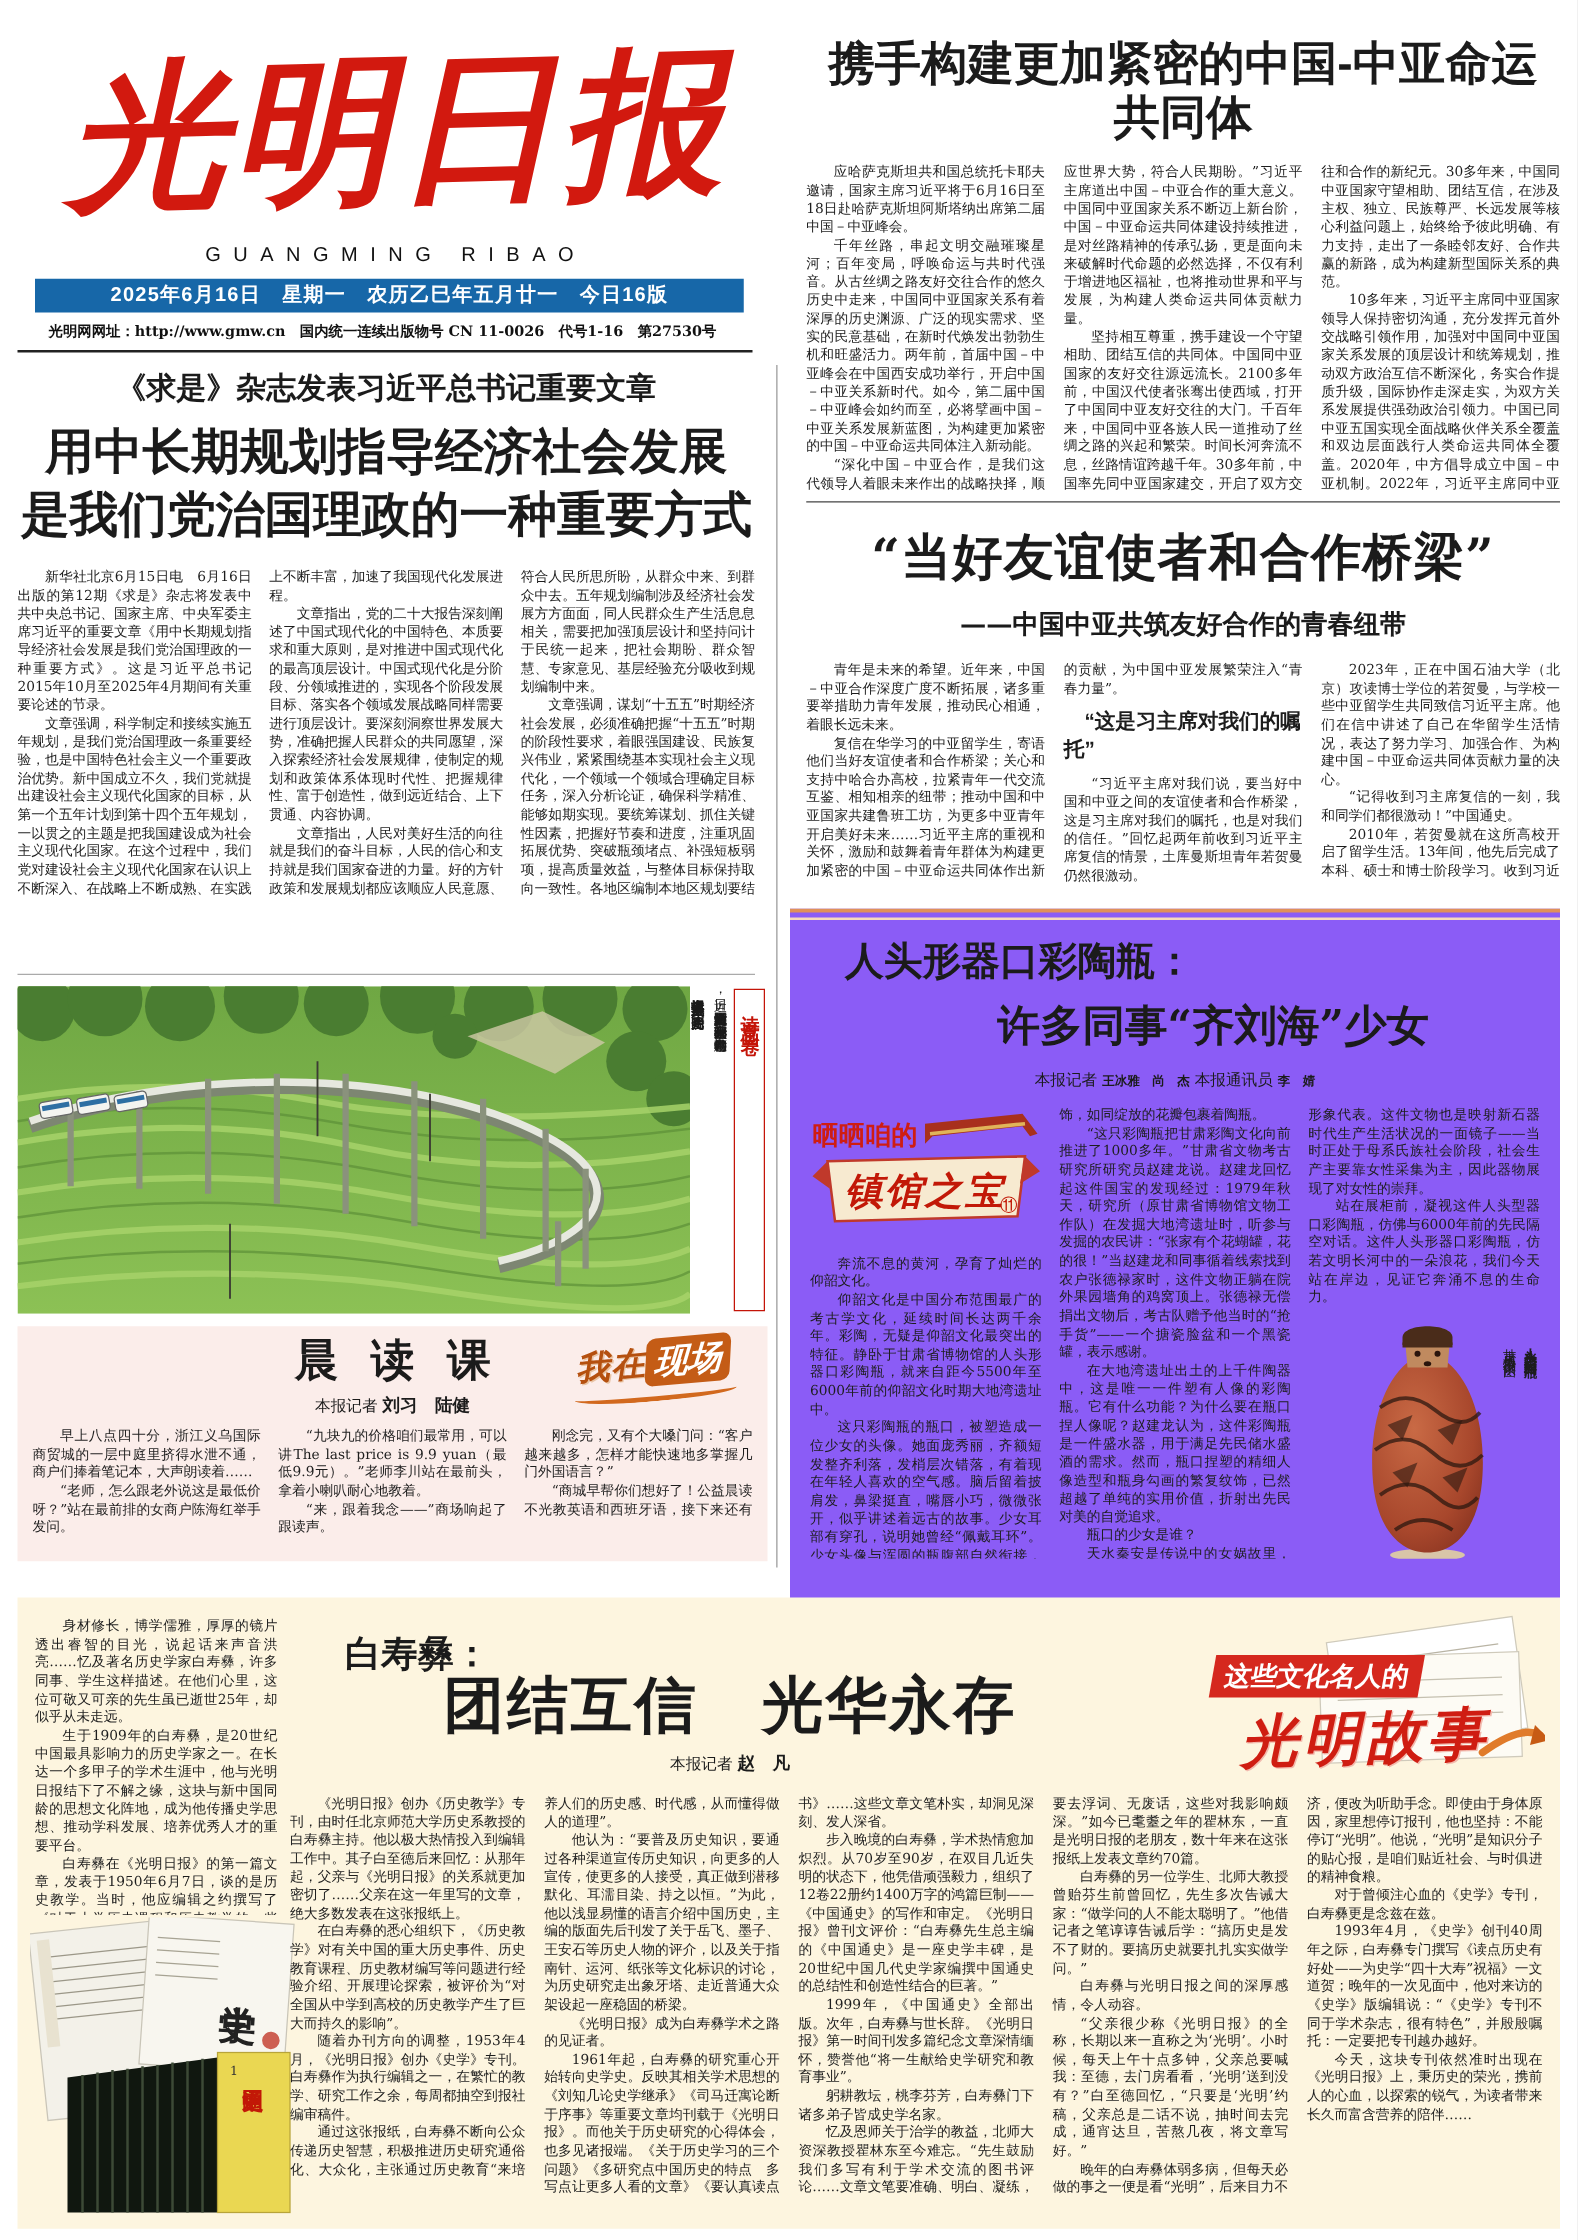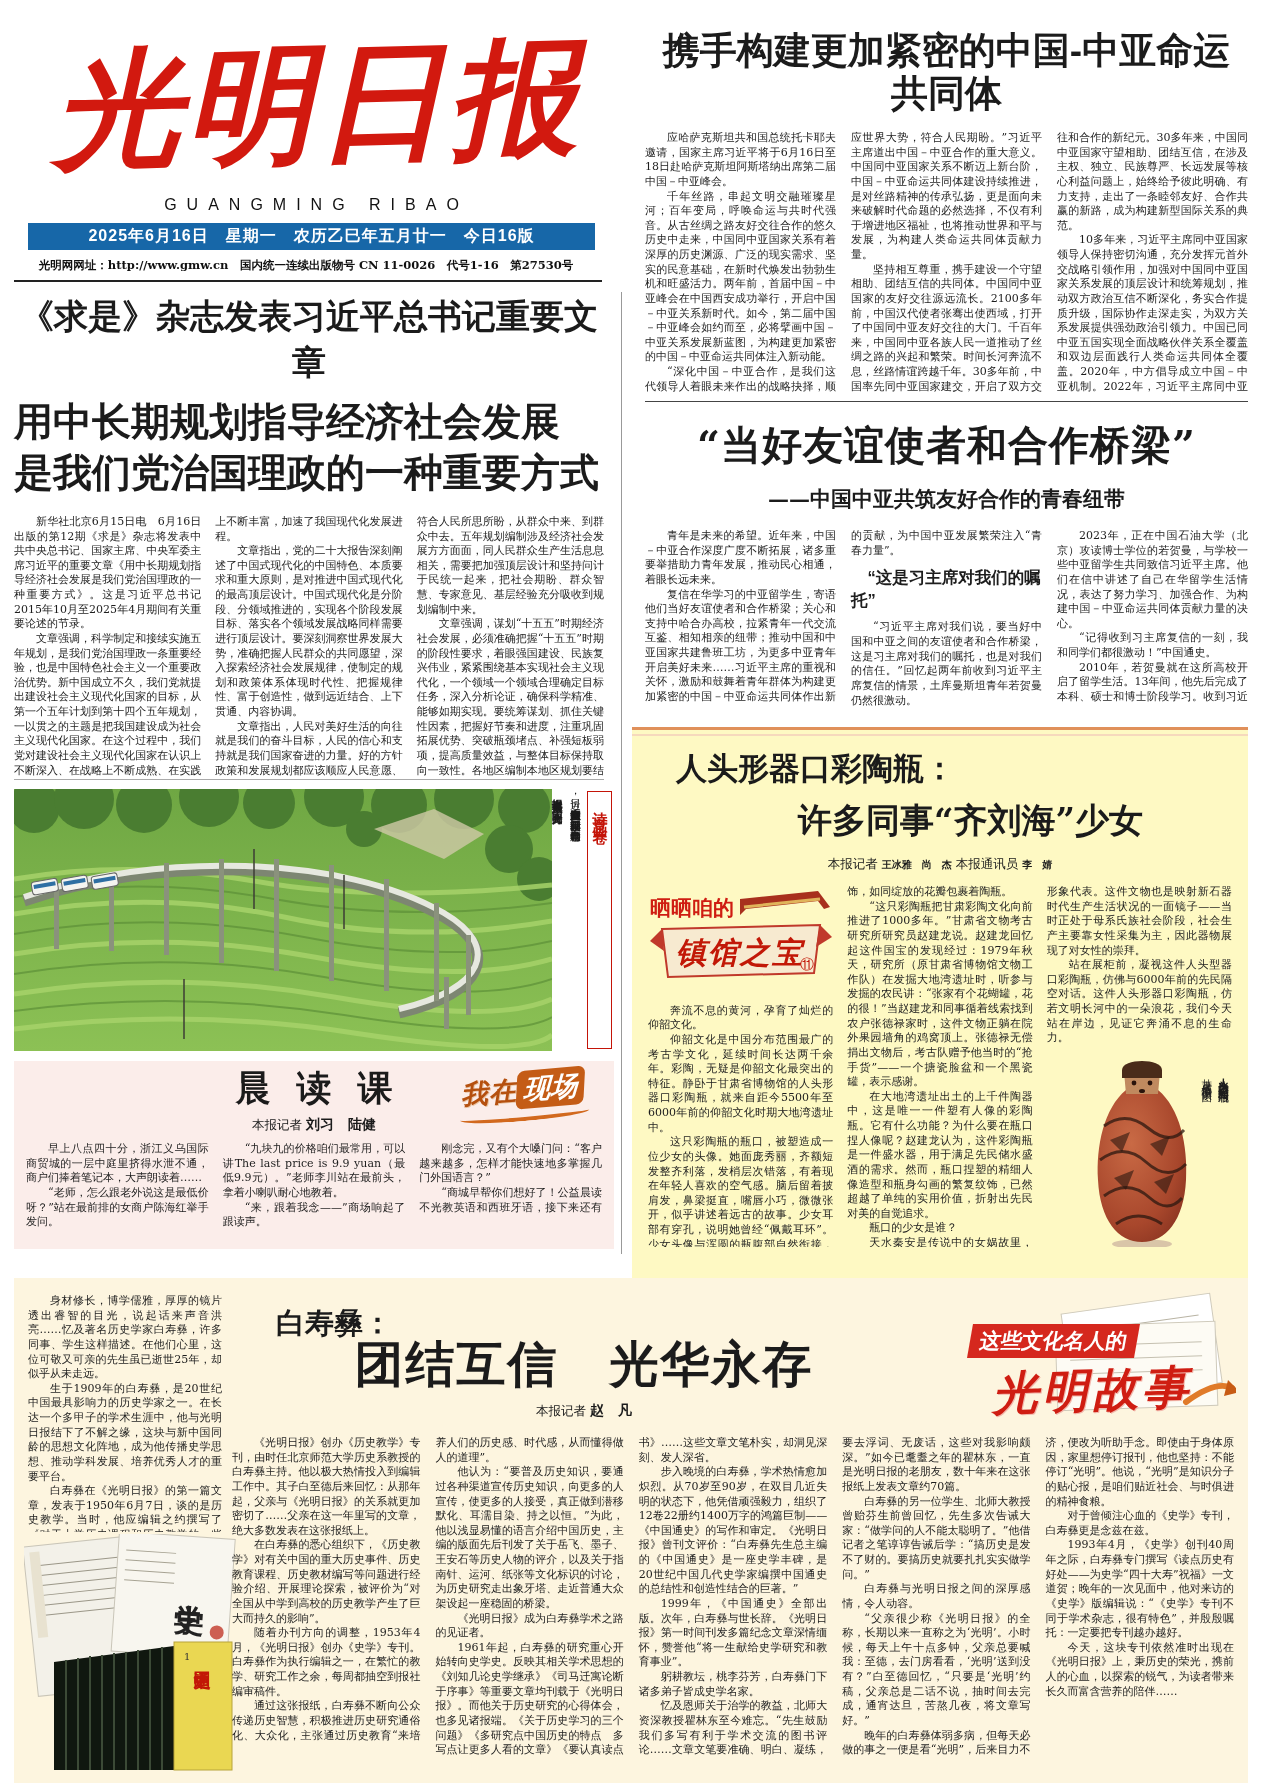--- a/index.html
+++ b/index.html
@@ -22,22 +22,22 @@
   .vrule{position:absolute;left:621px;top:292px;width:1px;height:962px;background:#999;}
 
   
   .summit{position:absolute;left:645px;top:30px;width:603px;}
   .summit-headline{font-size:37px;font-weight:900;text-align:center;font-family:"Liberation Sans",sans-serif;line-height:1.15;}
   .summit-body{margin-top:16px;height:270px;column-count:3;column-gap:15px;overflow:hidden;}
   .rule-b{position:absolute;left:645px;top:401px;width:603px;height:1px;background:#444;}
 
   
   .qiushi{position:absolute;left:14px;top:294px;width:590px;}
-  .kicker{font-size:34px;font-weight:900;text-align:center;font-family:"Liberation Sans",sans-serif;}
-  .qiushi-headline{margin-top:10px;font-size:39px;line-height:1.32;font-weight:900;text-align:left;font-family:"Liberation Sans",sans-serif;}
+  .kicker{font-size:24px;font-weight:900;text-align:center;font-family:"Liberation Sans",sans-serif;}
+  .qiushi-headline{margin-top:10px;font-size:39px;line-height:1.32;font-weight:900;text-align:center;font-family:"Liberation Sans",sans-serif;}
   .qiushi-body{margin-top:16px;height:268px;column-count:3;column-gap:14px;overflow:hidden;}
   .rule-c{position:absolute;left:14px;top:779px;width:590px;height:1px;background:#aaa;}
 
   
   .photo-strip{position:absolute;left:14px;top:789px;width:600px;height:262px;display:flex;}
   .scenic-photo{width:538px;height:262px;display:block;}
   .scenic-caption{width:62px;height:262px;writing-mode:vertical-rl;box-sizing:border-box;padding:2px 2px 2px 6px;}
   .cap-title{border:1px solid #c41408;color:#c41408;font-weight:bold;font-size:15px;padding:8px 2px;letter-spacing:6px;height:auto;margin-left:4px;}
   .cap-text{font-size:10.5px;line-height:1.35;text-indent:0;margin-left:4px;}
   .cap-credit{font-size:10.5px;font-weight:bold;text-indent:0;}
@@ -57,21 +57,21 @@
   .scene-swoosh{height:8px;border-bottom:4px solid #d2691e;border-radius:0 0 60% 60%;width:130px;margin:0 auto;}
 
   
   .youth{position:absolute;left:645px;top:418px;width:603px;}
   .youth-headline{text-align:center;font-size:40px;font-weight:900;letter-spacing:1px;}
   .youth-subtitle{text-align:center;font-size:21px;font-weight:bold;margin-top:12px;}
   .youth-body{margin-top:16px;height:190px;column-count:3;column-gap:15px;overflow:hidden;}
   .youth-subhead{font-weight:900;font-size:16.5px;text-indent:1em;margin:8px 0;font-family:"Liberation Sans",sans-serif;line-height:1.4;}
 
   
-  .treasure{position:absolute;left:632px;top:727px;width:616px;height:556px;background:#fef9c3;
+  .treasure{position:absolute;left:632px;top:727px;width:616px;height:556px;background:#8b5cf6;
             box-sizing:border-box;border-top:3px solid #e0905a;padding:12px 16px 10px 16px;}
   .treasure::before{content:"";position:absolute;left:0;top:4px;width:100%;height:2px;background:#f6d9bd;}
   .treasure-title1{font-size:31px;font-weight:900;margin-left:28px;margin-top:6px;}
   .treasure-title2{font-size:34px;font-weight:900;margin-left:150px;margin-top:8px;}
   .treasure-byline{text-align:center;margin-top:12px;font-size:12.5px;}
   .treasure-byline b{font-size:10px;}
   .treasure-cols{display:flex;gap:14px;margin-top:12px;height:362px;overflow:hidden;}
   .t-col{width:186px;overflow:hidden;}
   .t-stamp{margin-bottom:8px;}
   .vase-fig{display:flex;margin-top:10px;justify-content:flex-end;}

